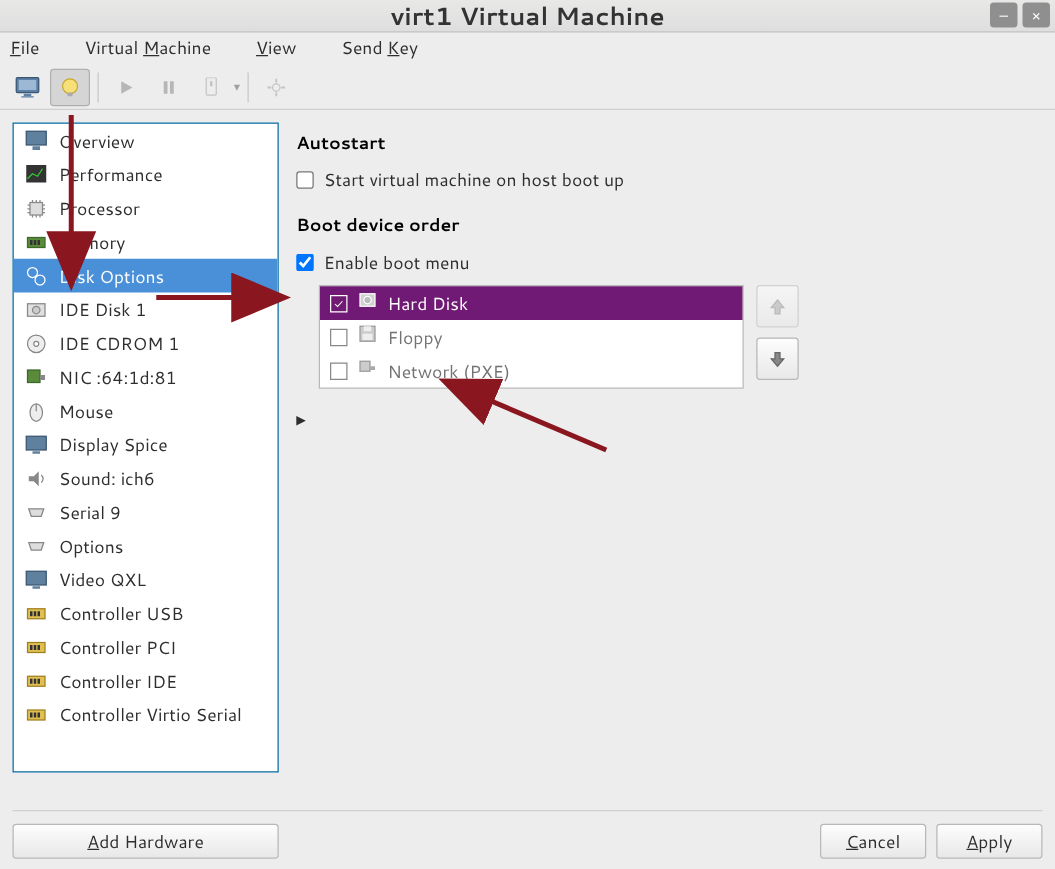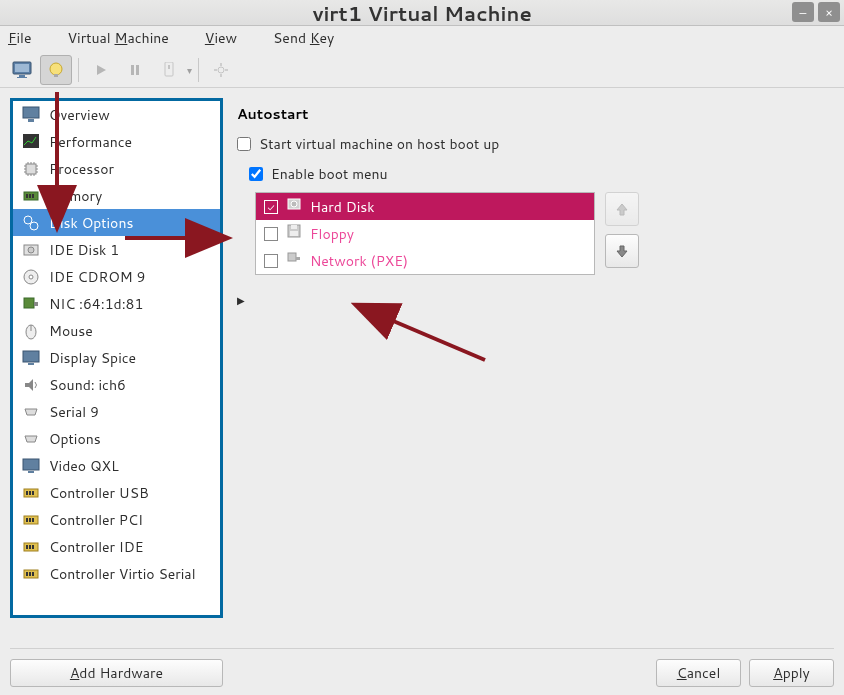--- a/index.html
+++ b/index.html
@@ -14,35 +14,35 @@
     .menubar span { font-size: 14px; color: #2e2e2e; cursor: pointer; }
     .menubar .mnemonic { text-decoration: underline; }
 
     .toolbar { height: 36px; display: flex; align-items: center; padding: 0 6px; gap: 2px; background: #ededed; border-bottom: 1px solid #d0d0d0; }
     .tool-btn { width: 32px; height: 30px; border-radius: 3px; display: flex; align-items: center; justify-content: center; cursor: pointer; }
     .tool-btn.active { background: #d5d5d5; border: 1px solid #b0b0b0; }
     .tool-sep { width: 1px; height: 24px; background: #c8c8c8; margin: 0 4px; }
 
     .content { display: flex; padding: 10px; gap: 10px; height: 540px; }
 
-    .sidebar { width: 213px; border: 3px solid #0369a1; background: #fff; overflow-y: auto; }
+    .sidebar { width: 213px; border: 1px solid #0369a1; background: #fff; overflow-y: auto; }
     .side-item { display: flex; align-items: center; gap: 8px; padding: 4px 8px; height: 27px; cursor: pointer; }
     .side-item.selected { background: #4a90d9; color: #fff; }
     .side-icon { width: 20px; height: 20px; display: flex; align-items: center; justify-content: center; flex-shrink: 0; }
 
     .main { flex: 1; padding: 6px 10px 0 4px; }
     .section-head { font-weight: bold; font-size: 14px; margin-bottom: 10px; color: #000000; }
     .row { display: flex; align-items: center; gap: 8px; margin-bottom: 10px; }
     input[type=checkbox] { width: 14px; height: 14px; }
 
     .boot-order { display: flex; gap: 10px; margin-left: 18px; }
     .boot-list { border: 1px solid #b8b8b8; width: 340px; background: #fff; }
     .boot-item { display: flex; align-items: center; gap: 8px; padding: 5px 8px; height: 27px; }
-    .boot-item.selected { background: #be185d; color: #fff; }
-    .boot-item.disabled { color: #ec4899; }
+    .boot-item.selected { background: #701a75; color: #fff; }
+    .boot-item.disabled { color: #737373; }
     .boot-btns { display: flex; flex-direction: column; gap: 8px; }
     .boot-btn { width: 34px; height: 34px; border: 1px solid #b8b8b8; border-radius: 3px; background: linear-gradient(#fdfdfd,#e8e8e8); display: flex; align-items: center; justify-content: center; cursor: pointer; }
     .boot-btn.disabled { opacity: 0.5; cursor: default; }
 
     .expander { display: flex; align-items: center; gap: 6px; margin-top: 18px; cursor: pointer; }
     .expander .tri { font-size: 10px; }
 
     .bottom { position: absolute; left: 10px; right: 10px; bottom: 8px; display: flex; justify-content: space-between; border-top: 1px solid #d0d0d0; padding-top: 10px; }
     .bottom .left-btns, .bottom .right-btns { display: flex; gap: 8px; }
     .btn { min-width: 85px; height: 28px; border: 1px solid #b8b8b8; border-radius: 3px; background: linear-gradient(#fdfdfd,#e8e8e8); display: flex; align-items: center; justify-content: center; padding: 0 18px; cursor: pointer; font-size: 14px; color: #2e2e2e; }
@@ -173,21 +173,21 @@
         </span>
         <span>IDE Disk 1</span>
       </div>
     <div class="side-item">
         <span class="side-icon">
           <svg width="18" height="18">
             <circle cx="9" cy="9" r="7" fill="#eee" stroke="#888"></circle>
             <circle cx="9" cy="9" r="2" fill="#fff" stroke="#888"></circle>
           </svg>
         </span>
-        <span>IDE CDROM 9</span>
+        <span>IDE CDROM 1</span>
       </div>
     <div class="side-item">
         <span class="side-icon">
           <svg width="18" height="18">
             <rect x="2" y="3" width="10" height="10" fill="#5a8a3a" stroke="#3a6a2a"></rect>
             <rect x="12" y="7" width="4" height="4" fill="#888"></rect>
           </svg>
         </span>
         <span>NIC :64:1d:81</span>
       </div>
@@ -289,21 +289,22 @@
       </div>
   </div>
 
   <div class="main">
     <div class="section-head">Autostart</div>
     <div class="row">
       <input type="checkbox" style="">
       <span>Start virt<span class="mnemonic">u</span>al machine on host boot up</span>
     </div>
 
-    <div class="row" style="margin-left:12px; margin-bottom:8px;align-items:center;">
+    <div class="section-head" style="margin-top:16px">Boot device order</div>
+    <div class="row" style="margin-left:0; margin-bottom:8px;align-items:center;">
       <input type="checkbox" checked="" style="">
       <span>Enable boot menu</span>
     </div>
 
     <div class="boot-order">
       <div class="boot-list">
         <div class="boot-item selected">
           <span class="boot-check checked" style="color:#fff"></span>
           <span><svg width="16" height="16">
                 <rect x="2" y="3" width="12" height="10" fill="#d0d0d0" stroke="#fff"></rect>

